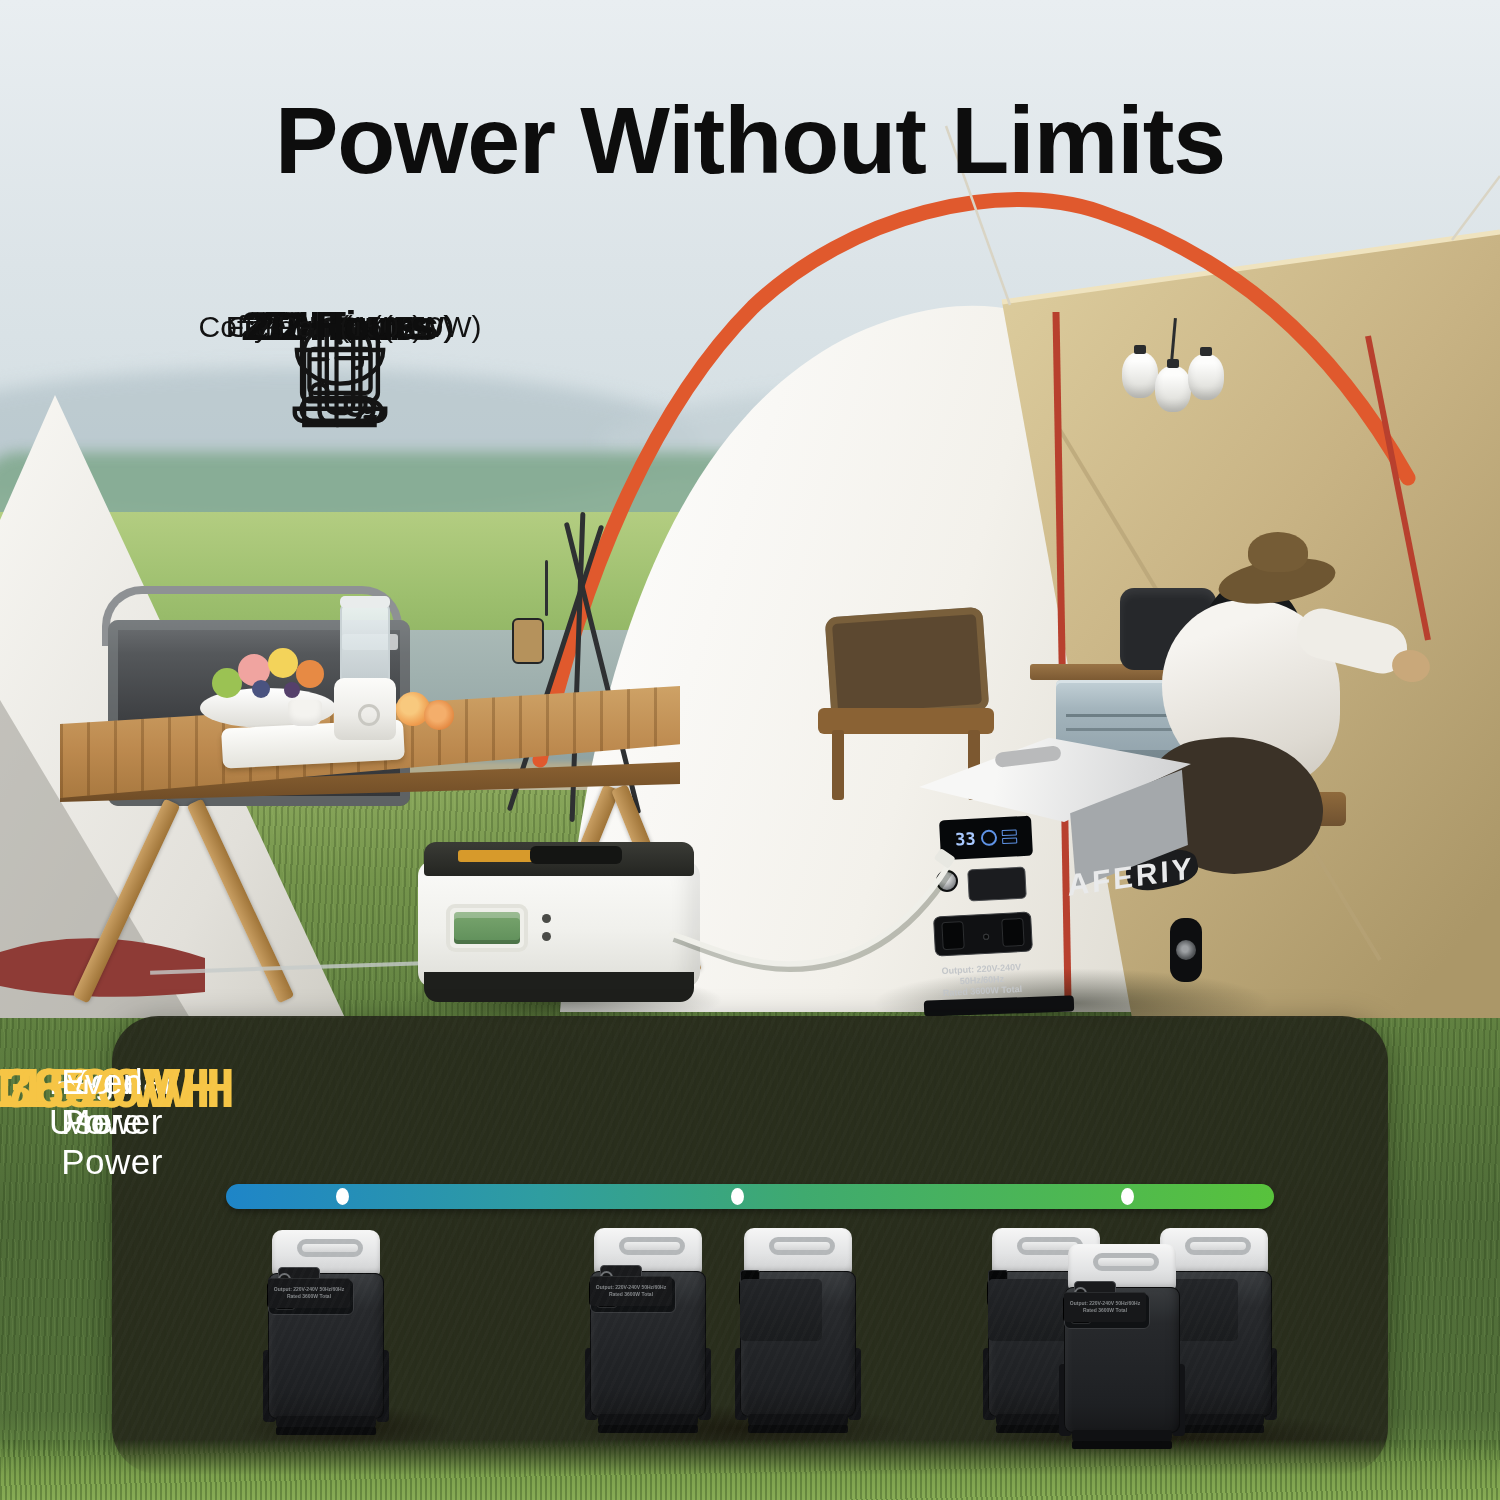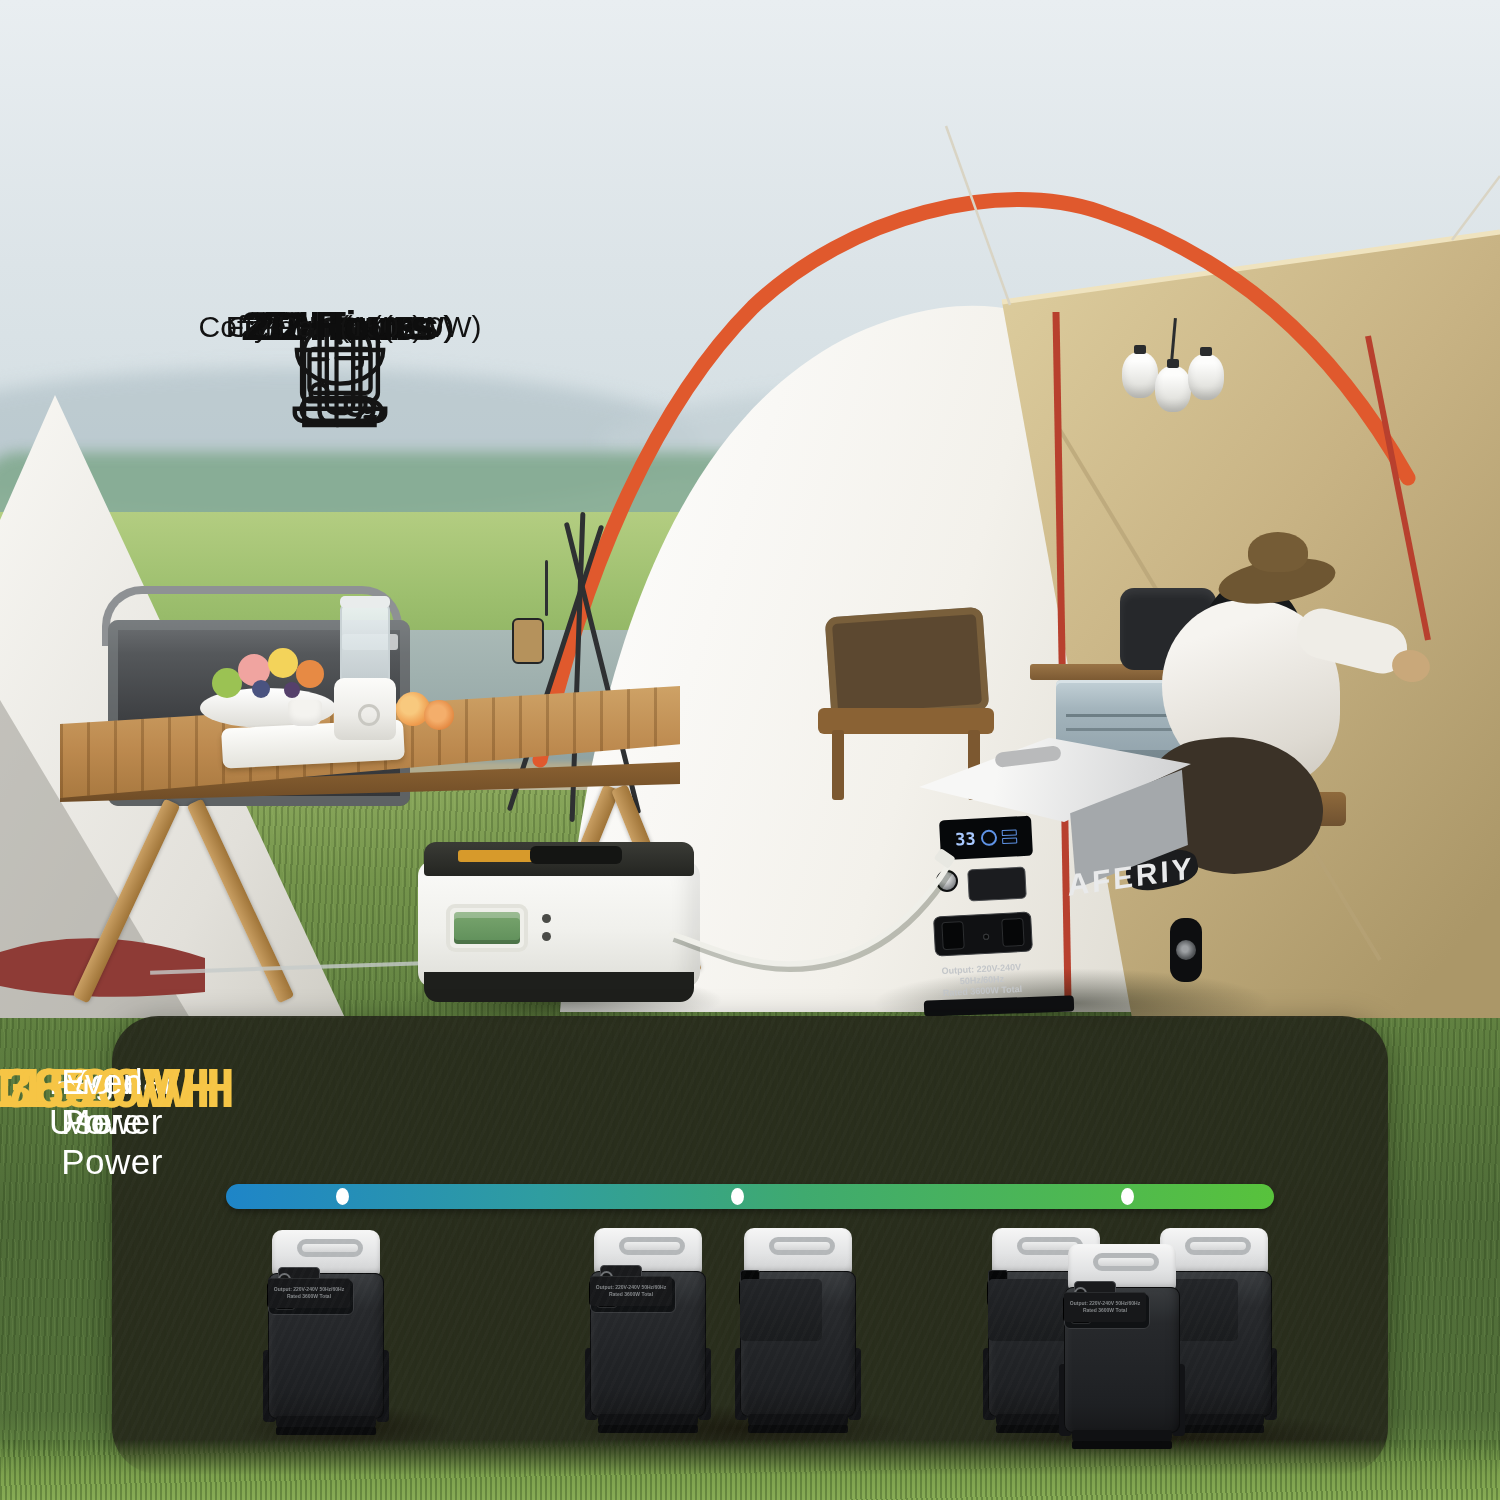--- a/index.html
+++ b/index.html
@@ -388,20 +388,21 @@
     <div class="sbase"></div>
     <div class="wheel"></div>
   </div>
 
   <svg class="layer" viewBox="0 0 1500 1500">
     <path d="M948 866 C905 934 850 964 788 964 C748 964 716 950 672 934" stroke="rgba(20,30,12,.25)" stroke-width="8" fill="none" transform="translate(2,4)"></path>
     <path d="M948 866 C905 934 850 964 788 964 C748 964 716 950 672 934" stroke="#EFEFE9" stroke-width="5.5" fill="none" stroke-linecap="round"></path>
     <rect x="936" y="852" width="18" height="13" rx="3" fill="#E8E8E2" transform="rotate(35 945 858)"></rect>
   </svg>
 
+  <div class="title">Power Without Limits</div>
 
   <div class="app-row">
 
     <div class="app-col">
       <div class="app-icon">
         <svg width="108" height="122" viewBox="0 0 90 96" fill="none" stroke="currentColor" stroke-width="3.6">
           <rect x="28" y="5" width="34" height="86" rx="9"></rect>
           <rect x="34" y="13" width="22" height="70" rx="7"></rect>
         </svg>
       </div>

